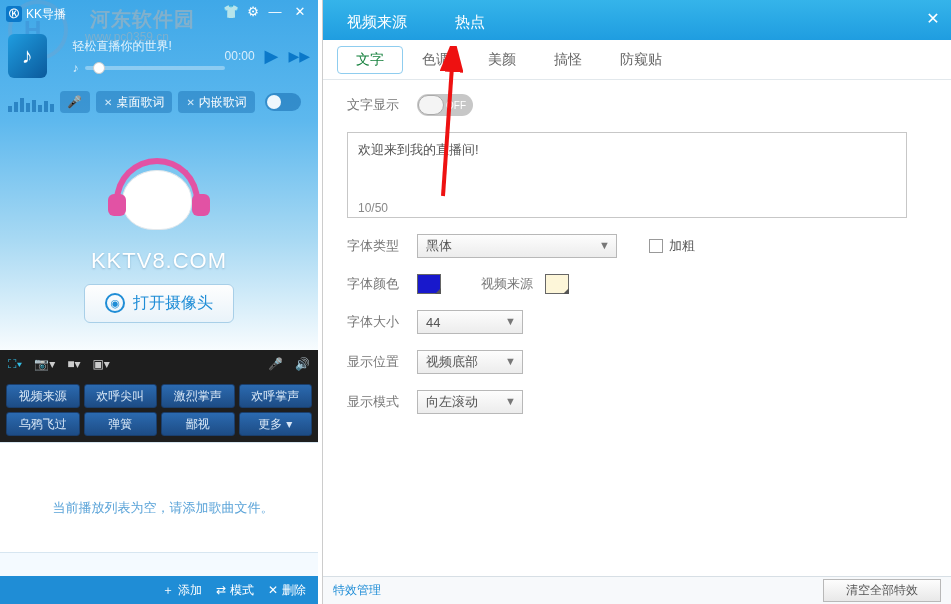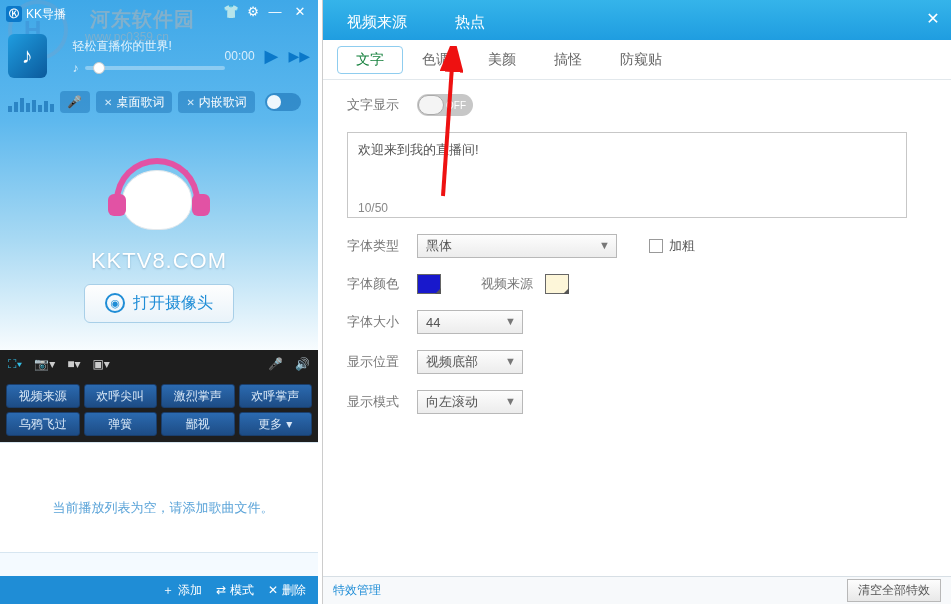--- a/index.html
+++ b/index.html
@@ -93,21 +93,21 @@
 .checkbox .box { width: 14px; height: 14px; border: 1px solid #999; background: #fff; }
 .color-swatch { width: 24px; height: 20px; border: 1px solid #666; position: relative; cursor: pointer; margin-right: 40px; }
 .color-swatch.blue { background: #1818cc; }
 .color-swatch.cream { background: #fdf6d9; }
 .color-swatch .corner { position: absolute; right: -1px; bottom: -1px; width: 0; height: 0; border-left: 6px solid transparent; border-bottom: 6px solid #555; }
 .inline-label { color: #777; font-size: 13px; margin-right: 12px; }
 
 .rp-footer { height: 28px; border-top: 1px solid #d7dfe5; display: flex; align-items: center; padding: 0 10px; background: #f7f9fb; margin-top: 27px; }
 .rp-footer .link { color: #1f8dd6; font-size: 12px; cursor: pointer; }
 .rp-footer .spacer { flex: 1; }
-.rp-footer .btn-clear { padding: 2px 10px; border: 1px solid #b8b8b8; background: linear-gradient(#fdfdfd,#e8e8e8); font-size: 12px; color: #555; cursor: pointer; }
+.rp-footer .btn-clear { padding: 2px 22px; border: 1px solid #b8b8b8; background: linear-gradient(#fdfdfd,#e8e8e8); font-size: 12px; color: #555; cursor: pointer; }
 
 
 .red-arrow { position: absolute; pointer-events: none; }
 </style>
 </head>
 <body>
 
 <div class="left-panel">
   <div class="wm-circle">
       <span>H</span>

